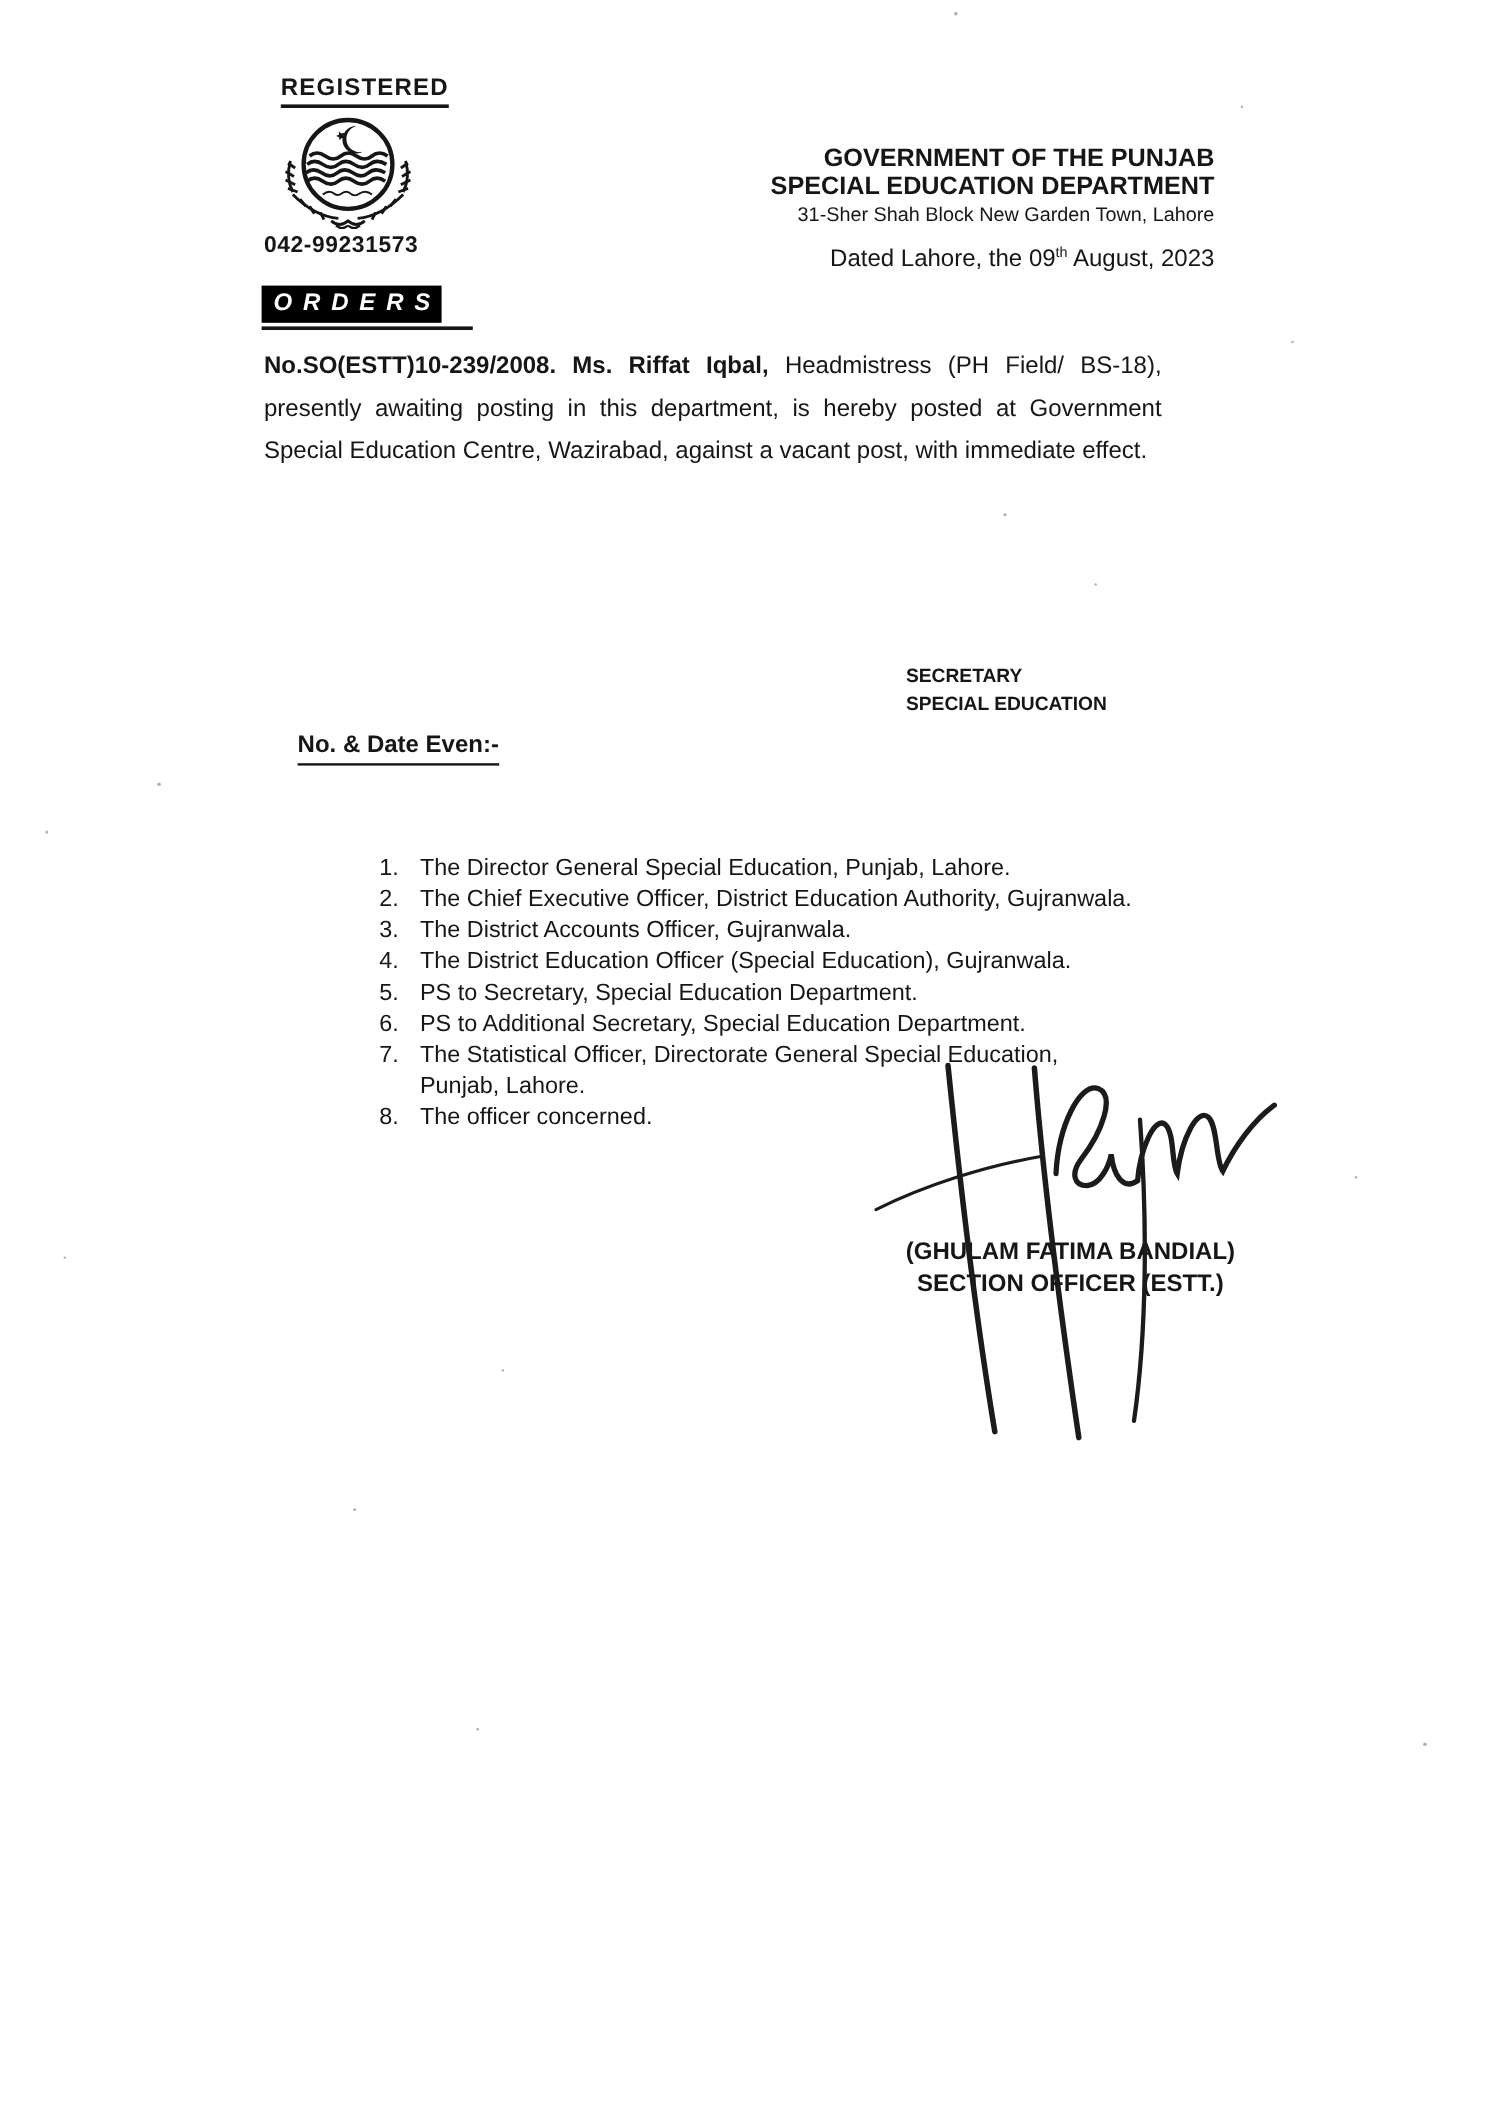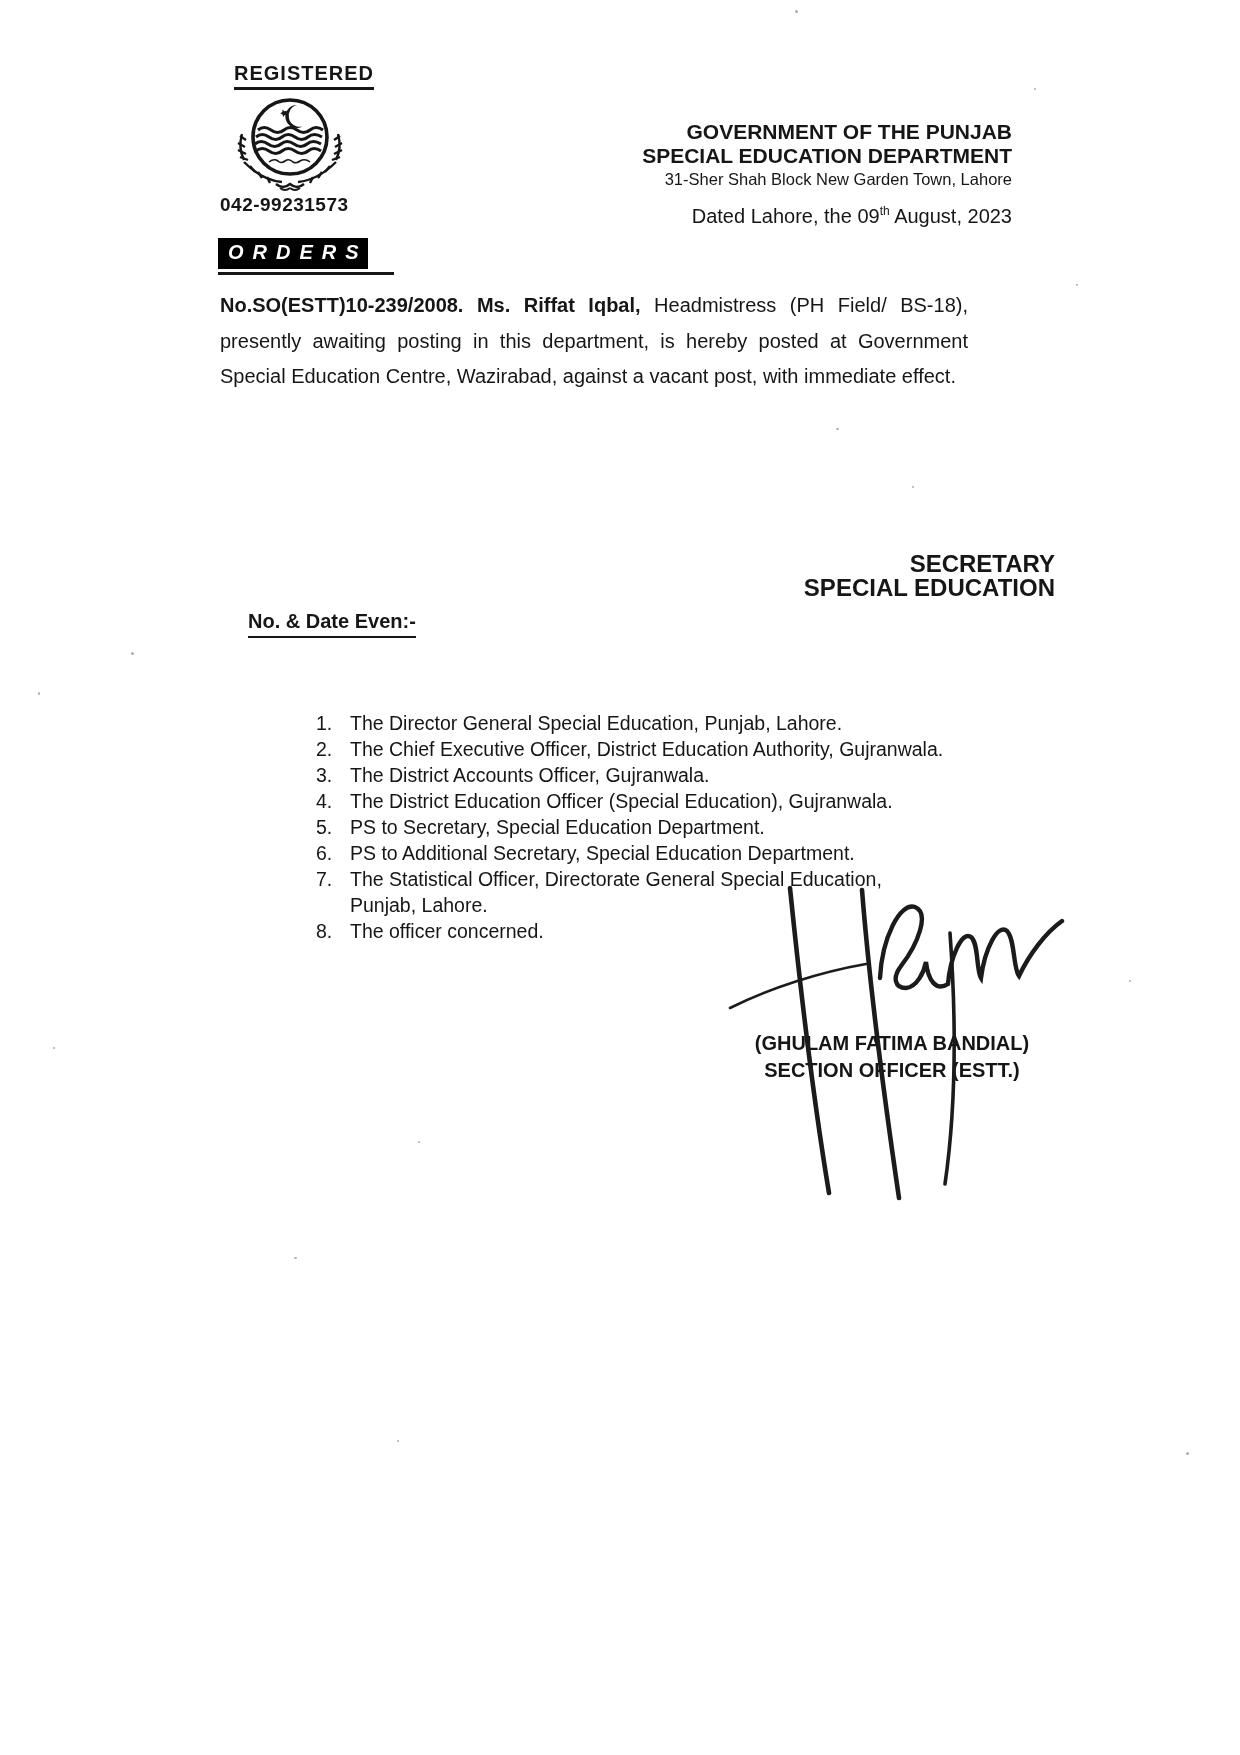--- a/index.html
+++ b/index.html
@@ -46,22 +46,22 @@
 
   
   .para{
     top:288px;left:220px;width:748px;
     font-size:20px;line-height:35.5px;
     text-align:justify;
   }
   .para .lead{font-weight:bold;}
 
   
-  .sec-block{top:552px;left:755px;width:300px;text-align:right;
-    font-size:24px;font-weight:bold;line-height:24px;}
+  .sec-block{top:552px;left:755px;width:300px;text-align:left;
+    font-size:16px;font-weight:bold;line-height:24px;}
 
   
   .even{top:610px;left:222px;font-size:20px;font-weight:bold;
     border-bottom:2.5px solid #161616;padding-bottom:3px;margin-left:26px;}
 
   
   .copyline{top:658px;left:220px;font-size:20px;}
 
   
   .rlist{top:710px;left:316px;font-size:19.5px;line-height:26px;}

